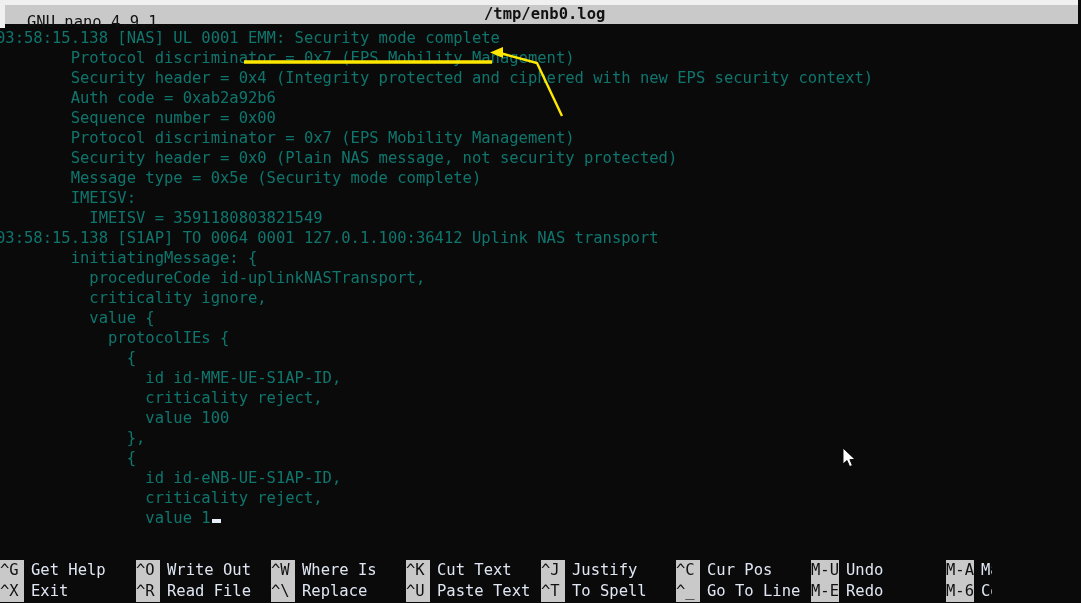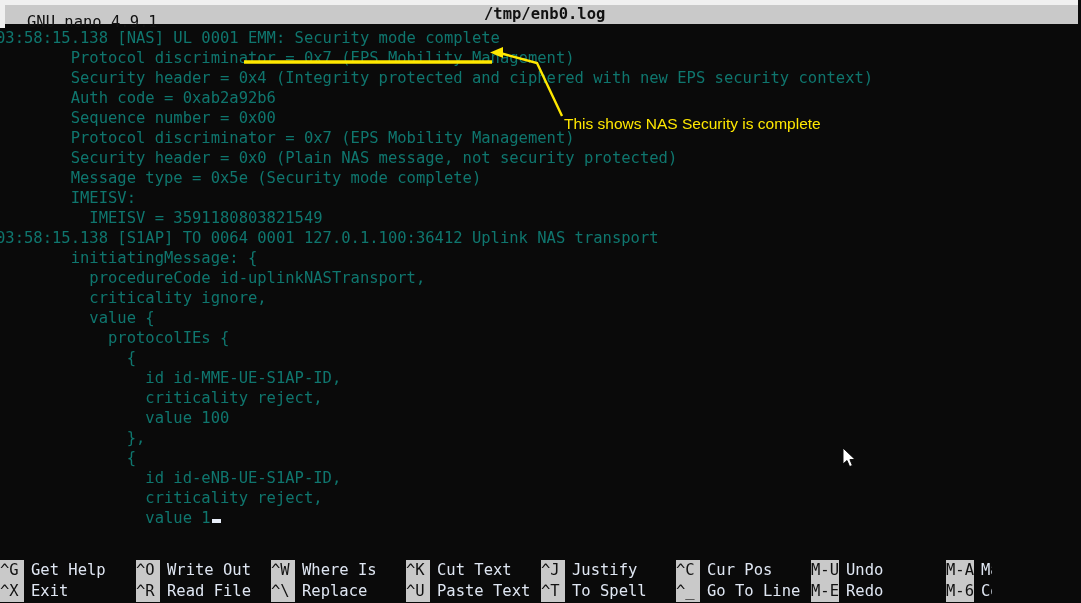--- a/index.html
+++ b/index.html
@@ -143,21 +143,20 @@
 
   <svg class="anno-svg" viewBox="0 0 1081 603" xmlns="http://www.w3.org/2000/svg">
 
     <line x1="244" y1="62" x2="492" y2="62" stroke="#ffe800" stroke-width="3.5"></line>
 
     <polyline points="562,116 537,63 500,53" fill="none" stroke="#ffe800" stroke-width="2.4" stroke-linejoin="miter" stroke-linecap="butt"></polyline>
 
     <polygon points="490,52.5 503,47 503,58" fill="#ffe800"></polygon>
   </svg>
 
-  <div class="anno-text">This shows NAS Security is complete</div>
 
   <svg class="mouse" viewBox="0 0 16 22" xmlns="http://www.w3.org/2000/svg">
     <polygon points="0,0 0,16 4,12.5 6.6,18.6 9.4,17.4 6.9,11.6 12,11.4" fill="#ffffff" stroke="#000000" stroke-width="0.9"></polygon>
   </svg>
 
   <div class="shortcutbar" id="shortcut-bar"><div class="sc-col" style="left: 0px;"><div class="sc-row"><span class="sc-key">^G</span><span class="sc-lbl">Get Help</span></div><div class="sc-row"><span class="sc-key">^X</span><span class="sc-lbl">Exit</span></div></div><div class="sc-col" style="left: 136px;"><div class="sc-row"><span class="sc-key">^O</span><span class="sc-lbl">Write Out</span></div><div class="sc-row"><span class="sc-key">^R</span><span class="sc-lbl">Read File</span></div></div><div class="sc-col" style="left: 271px;"><div class="sc-row"><span class="sc-key">^W</span><span class="sc-lbl">Where Is</span></div><div class="sc-row"><span class="sc-key">^\</span><span class="sc-lbl">Replace</span></div></div><div class="sc-col" style="left: 406px;"><div class="sc-row"><span class="sc-key">^K</span><span class="sc-lbl">Cut Text</span></div><div class="sc-row"><span class="sc-key">^U</span><span class="sc-lbl">Paste Text</span></div></div><div class="sc-col" style="left: 541px;"><div class="sc-row"><span class="sc-key">^J</span><span class="sc-lbl">Justify</span></div><div class="sc-row"><span class="sc-key">^T</span><span class="sc-lbl">To Spell</span></div></div><div class="sc-col" style="left: 676px;"><div class="sc-row"><span class="sc-key">^C</span><span class="sc-lbl">Cur Pos</span></div><div class="sc-row"><span class="sc-key">^_</span><span class="sc-lbl">Go To Line</span></div></div><div class="sc-col" style="left: 811px;"><div class="sc-row"><span class="sc-key">M-U</span><span class="sc-lbl">Undo</span></div><div class="sc-row"><span class="sc-key">M-E</span><span class="sc-lbl">Redo</span></div></div><div class="sc-col" style="left: 946px;"><div class="sc-row"><span class="sc-key">M-A</span><span class="sc-lbl">Mark Text</span></div><div class="sc-row"><span class="sc-key">M-6</span><span class="sc-lbl">Copy Text</span></div></div></div>
 
   <div class="frame-right"></div>
 </div>
 

